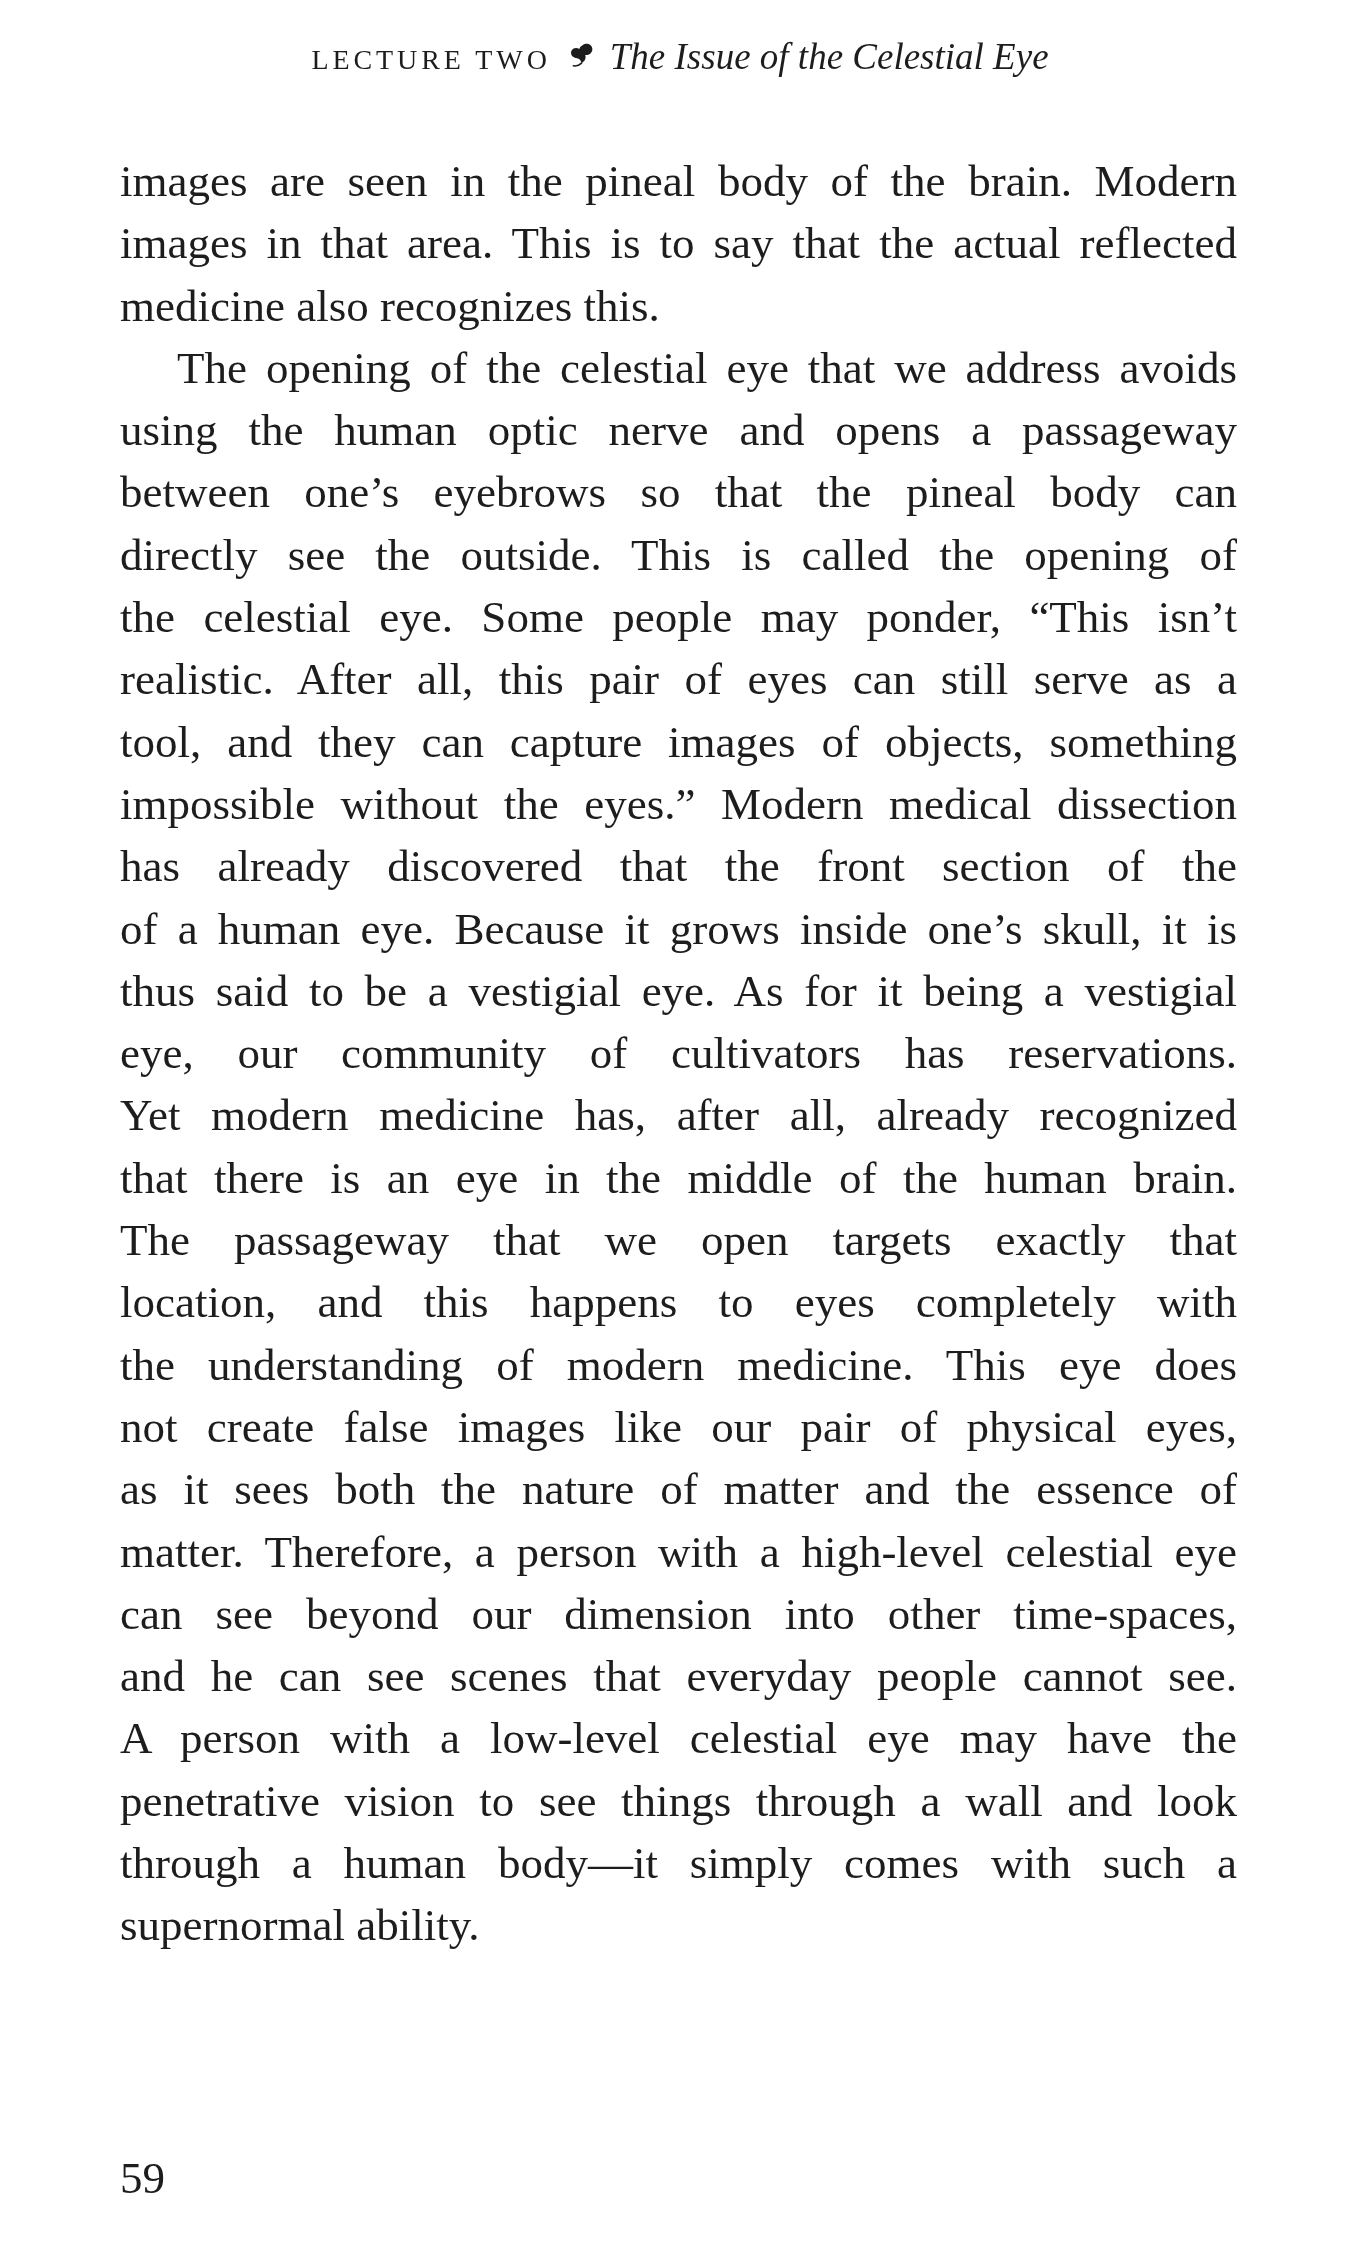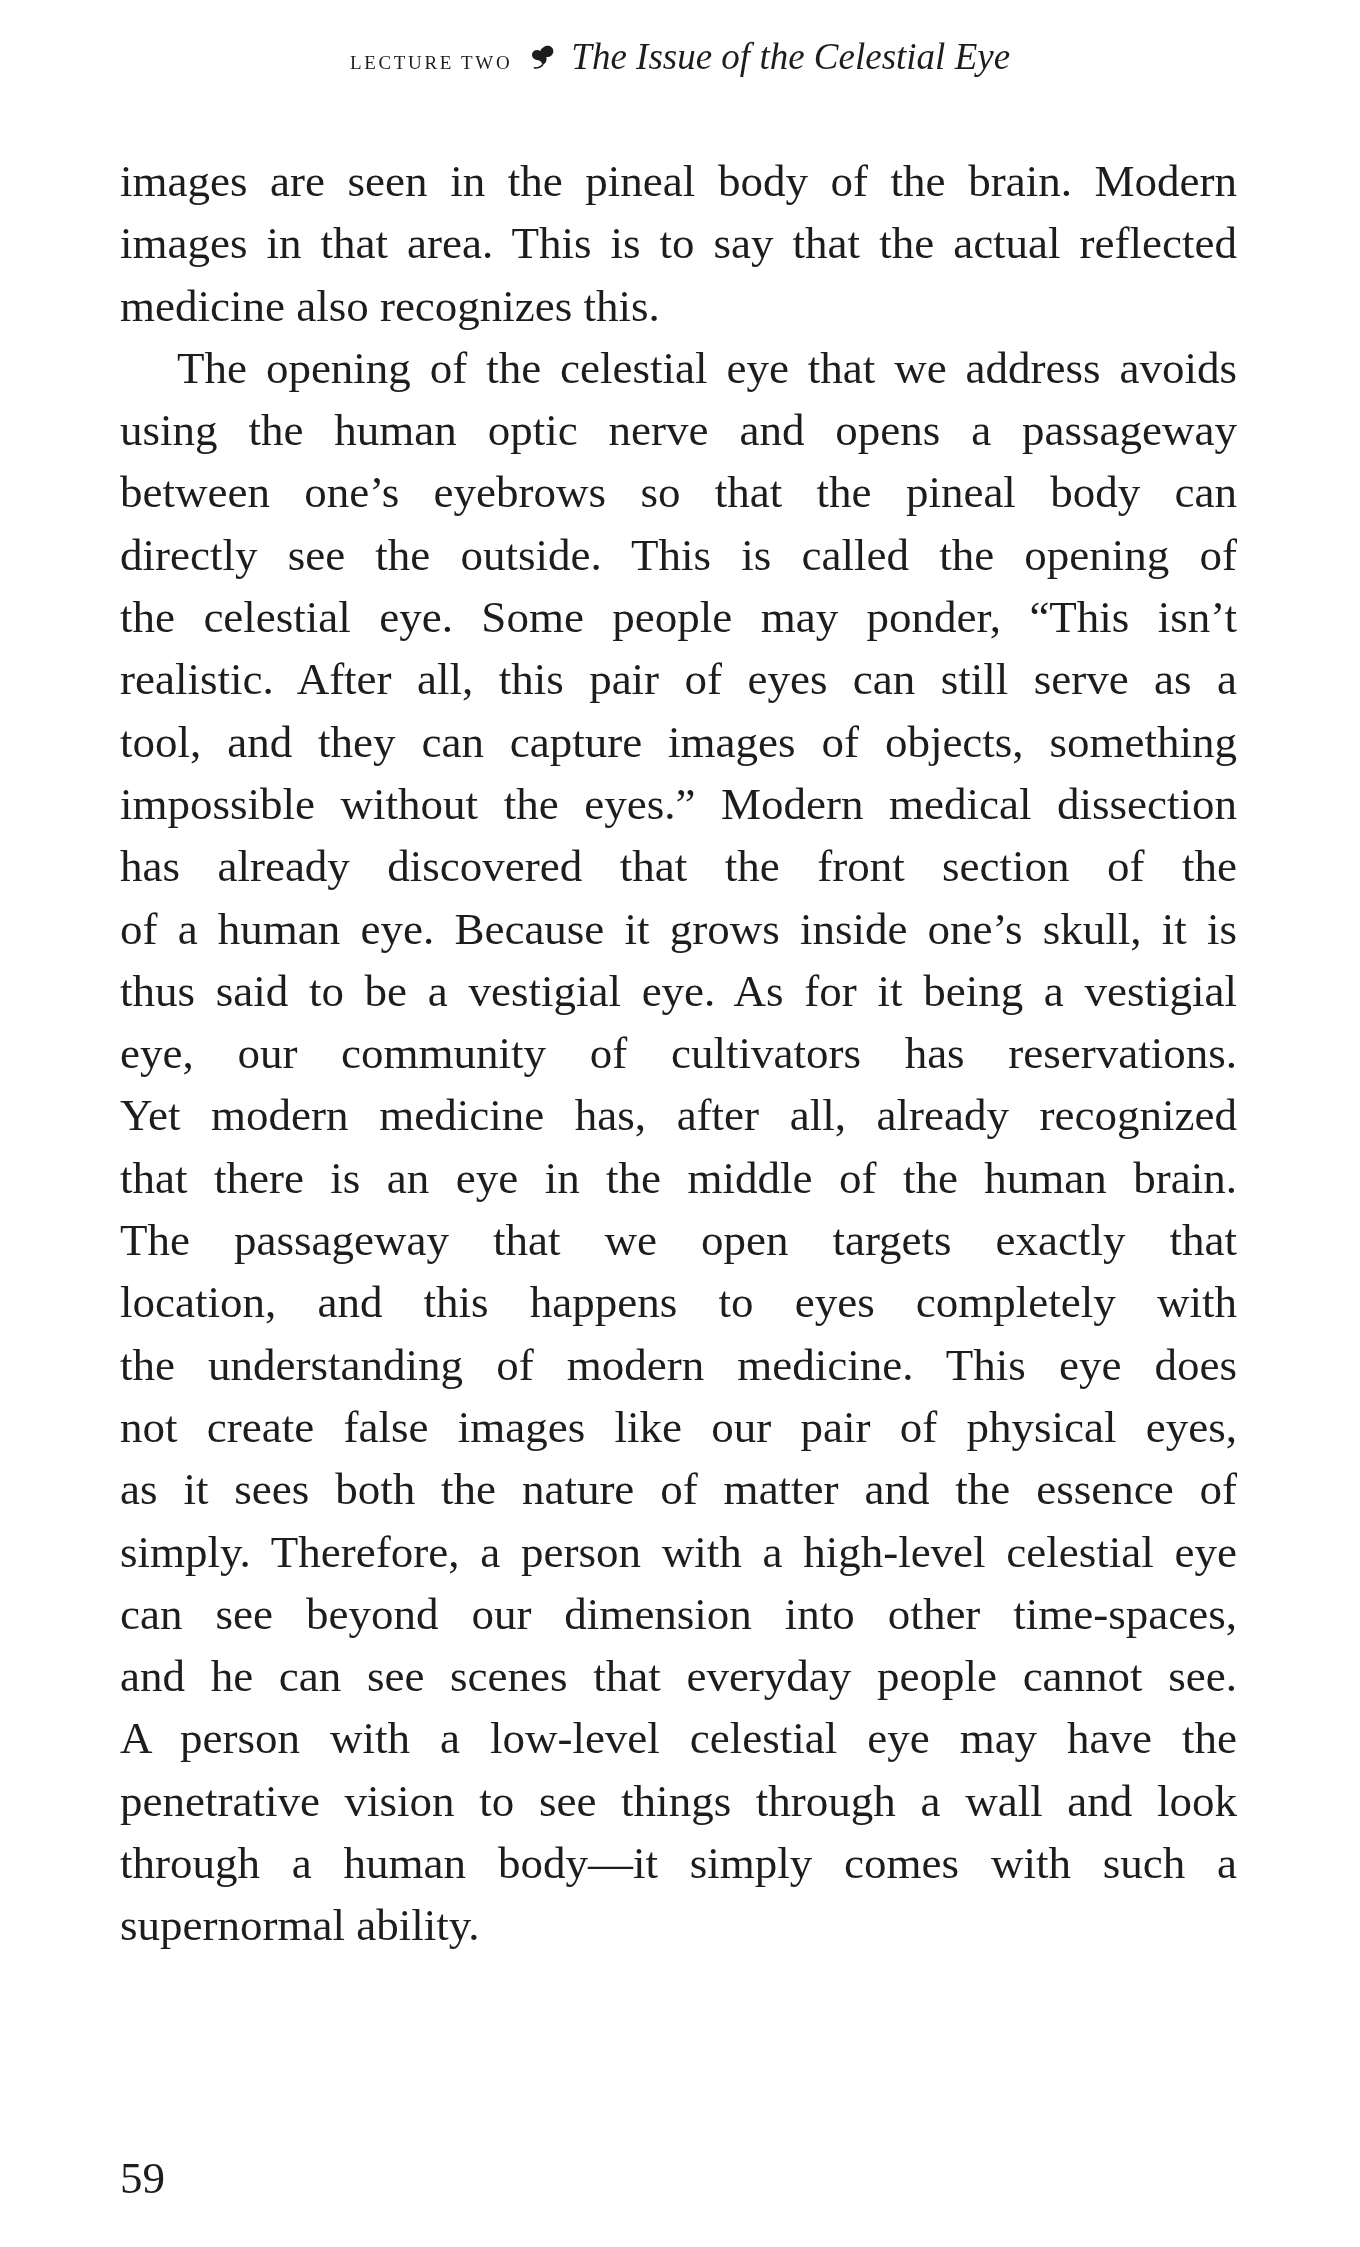--- a/index.html
+++ b/index.html
@@ -11,21 +11,21 @@
     color:#1d1d1d;
     overflow:hidden;
   }
   
   .running-head {
     position:absolute; top:36px; left:0; right:0;
     display:flex; justify-content:center; align-items:baseline;
     white-space:nowrap;
   }
   .kicker {
-    font-size:19px; line-height:42px;
+    font-size:28px; line-height:42px;
     letter-spacing:0.14em;
     color:#1d1d1d;
     text-align:center;
   }
   .chapter-title {
     font-size:37px; line-height:42px;
     font-style:italic;
   }
   .fleuron {
     align-self:center;
@@ -88,21 +88,21 @@
         <div class="line">of a human eye. Because it grows inside one’s skull, it is</div>
         <div class="line">thus said to be a vestigial eye. As for it being a vestigial</div>
         <div class="line">eye, our community of cultivators has reservations.</div>
         <div class="line">Yet modern medicine has, after all, already recognized</div>
         <div class="line">that there is an eye in the middle of the human brain.</div>
         <div class="line">The passageway that we open targets exactly that</div>
         <div class="line">location, and this happens to eyes completely with</div>
         <div class="line">the understanding of modern medicine. This eye does</div>
         <div class="line">not create false images like our pair of physical eyes,</div>
         <div class="line">as it sees both the nature of matter and the essence of</div>
-        <div class="line">simply. Therefore, a person with a high-level celestial eye</div>
+        <div class="line">matter. Therefore, a person with a high-level celestial eye</div>
         <div class="line">can see beyond our dimension into other time-spaces,</div>
         <div class="line">and he can see scenes that everyday people cannot see.</div>
         <div class="line">A person with a low-level celestial eye may have the</div>
         <div class="line">penetrative vision to see things through a wall and look</div>
         <div class="line">through a human body—it simply comes with such a</div>
         <div class="line last">supernormal ability.</div>
       </div>
     </main>
 
   <footer class="footer">

